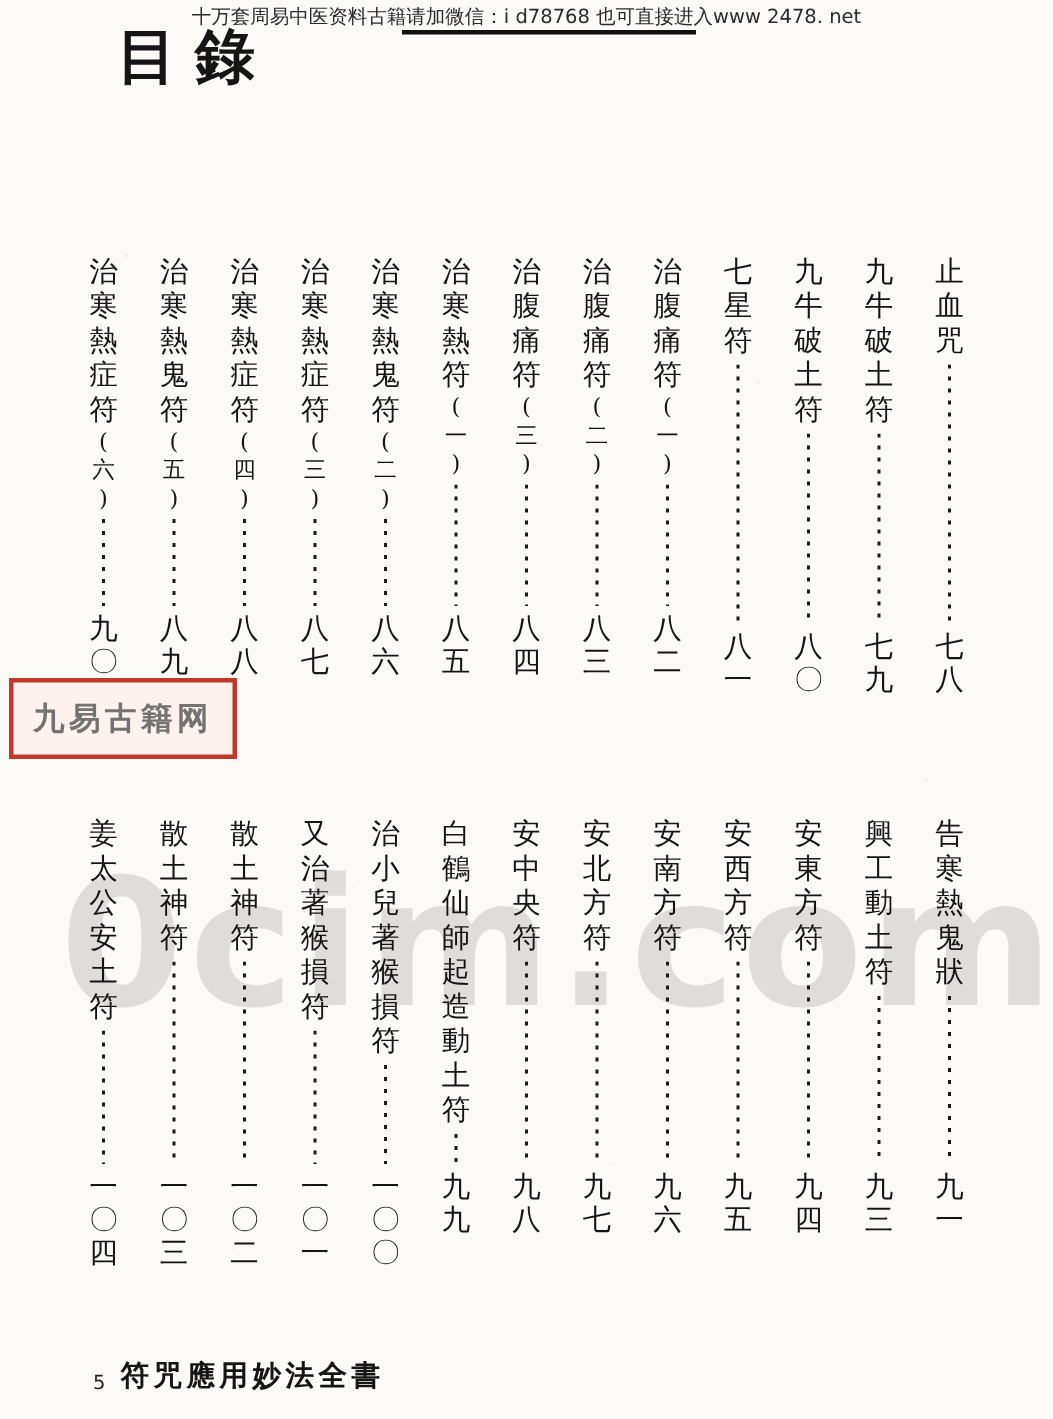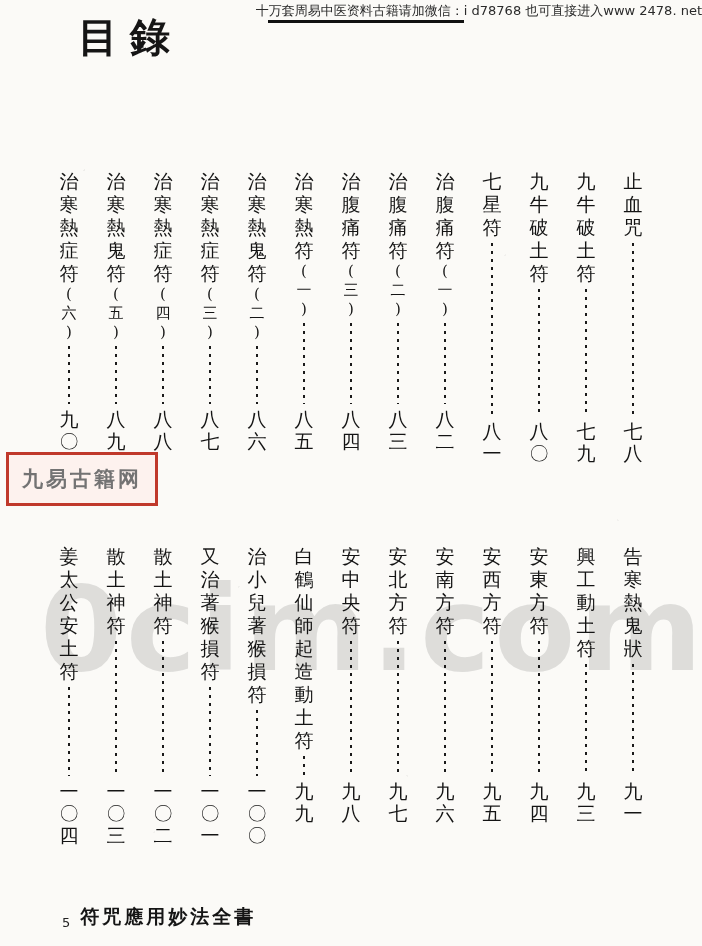--- a/index.html
+++ b/index.html
@@ -31,21 +31,21 @@
       radial-gradient(circle at 22% 88%, rgba(0,0,0,0.035) 0 1px, transparent 1px);
     pointer-events: none;
   }
 
   
   #top-banner {
     position: absolute;
     top: 2px;
     left: 0;
     width: 702px;
-    text-align: right;
+    text-align: center;
     font-family: "DejaVu Sans", sans-serif;
     font-size: 13px;
     color: #2a2a2a;
     letter-spacing: 0px;
     white-space: nowrap;
     z-index: 6;
   }
   #top-rule {
     position: absolute;
     top: 20px;

